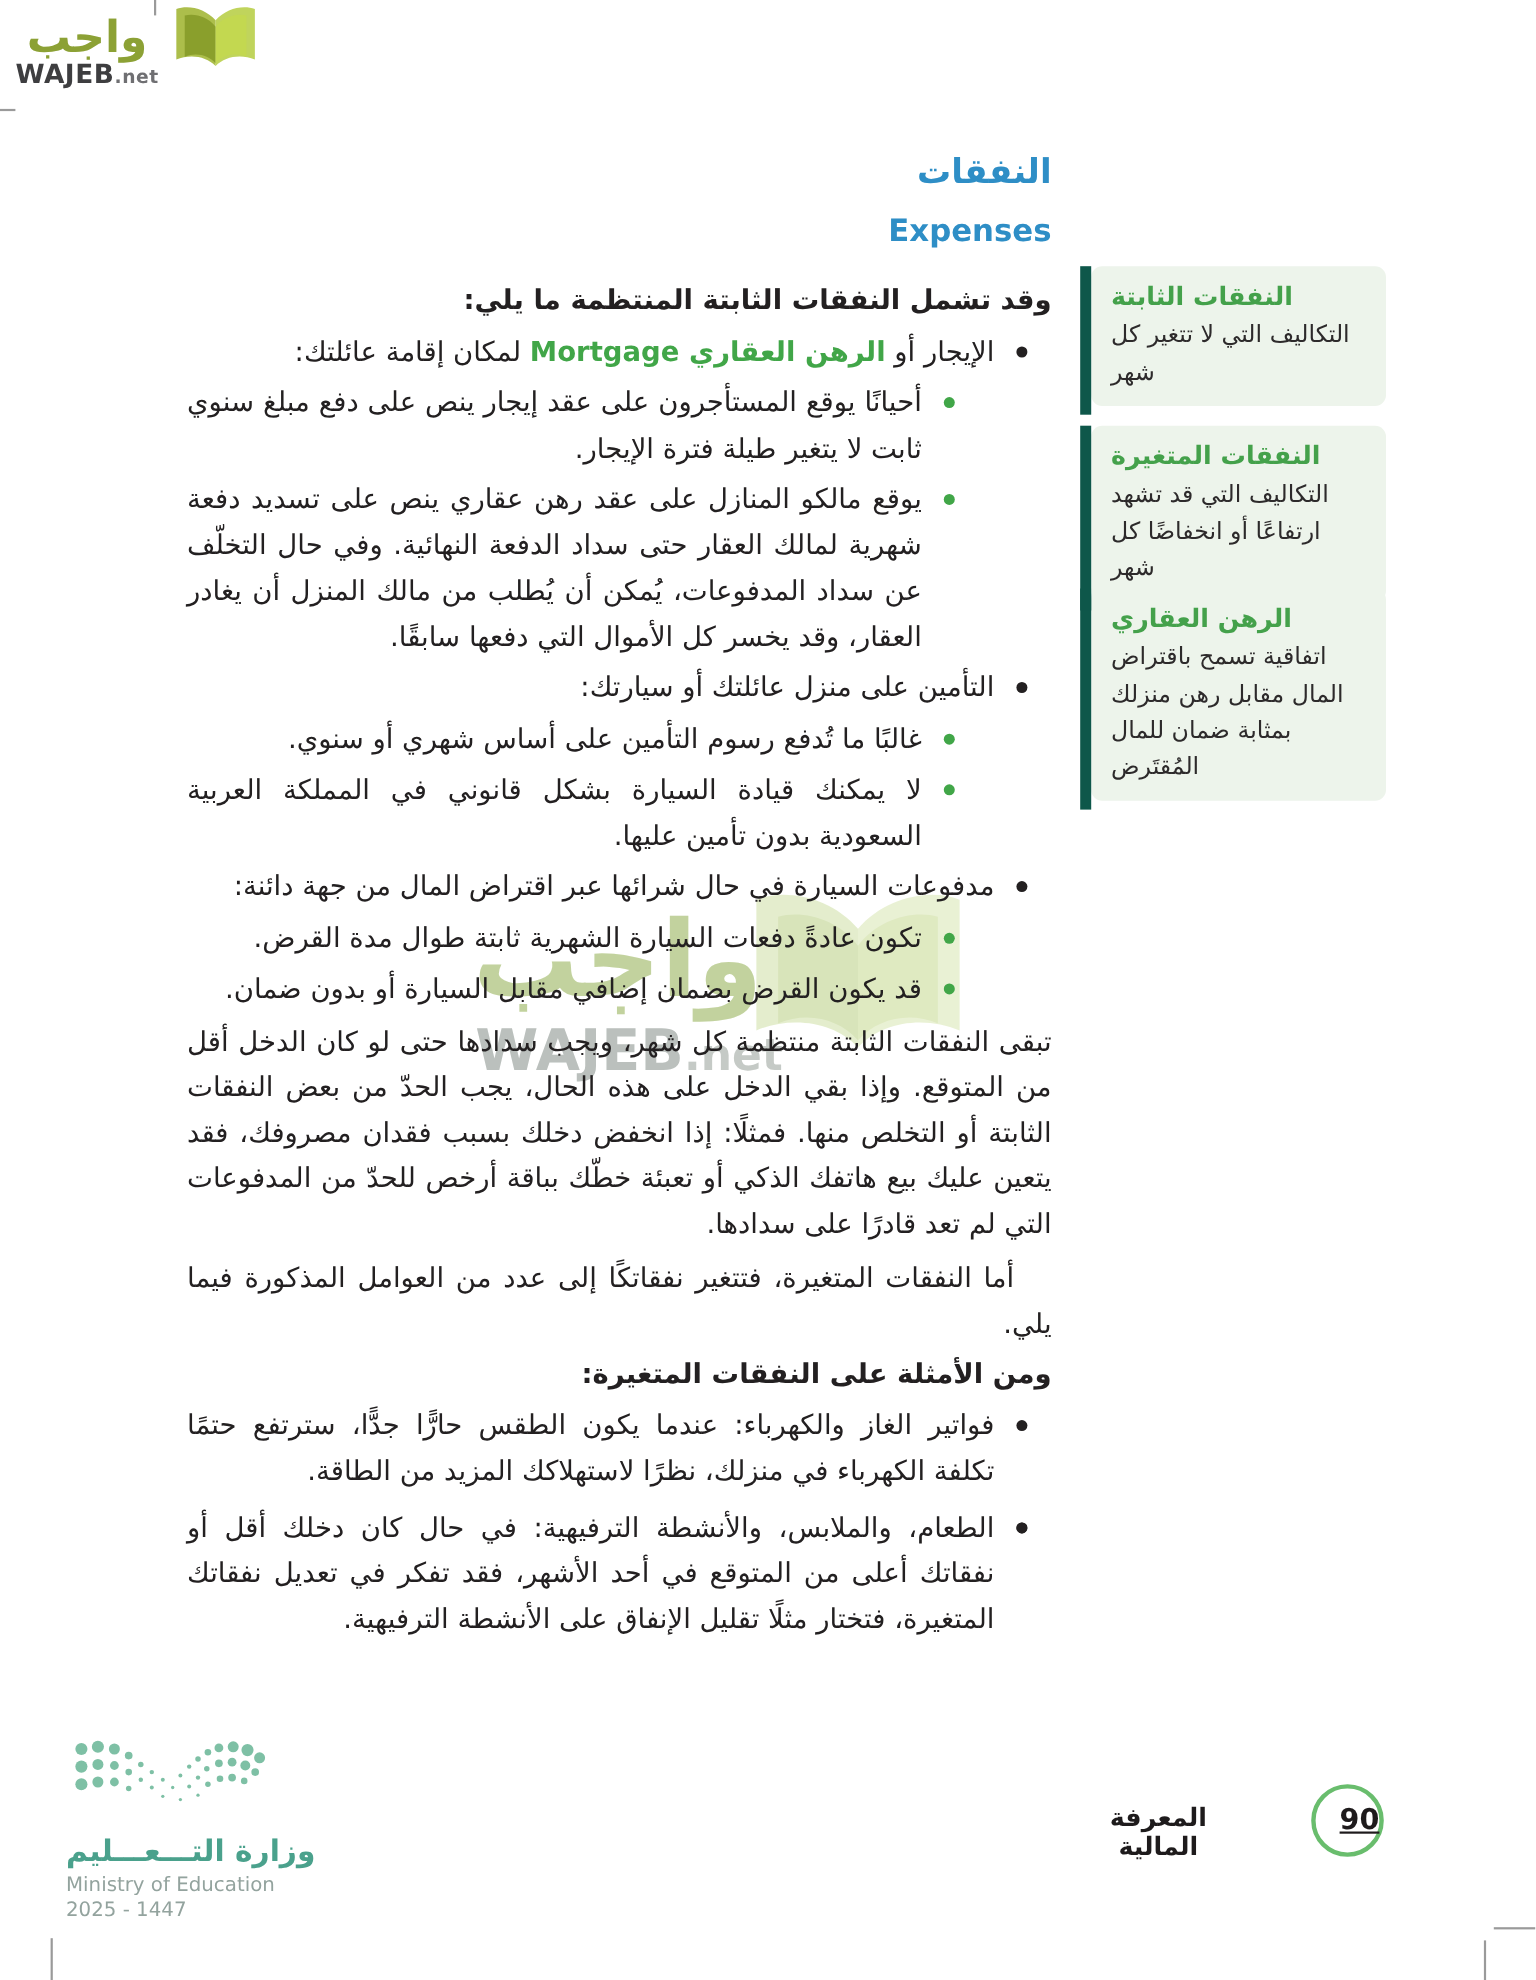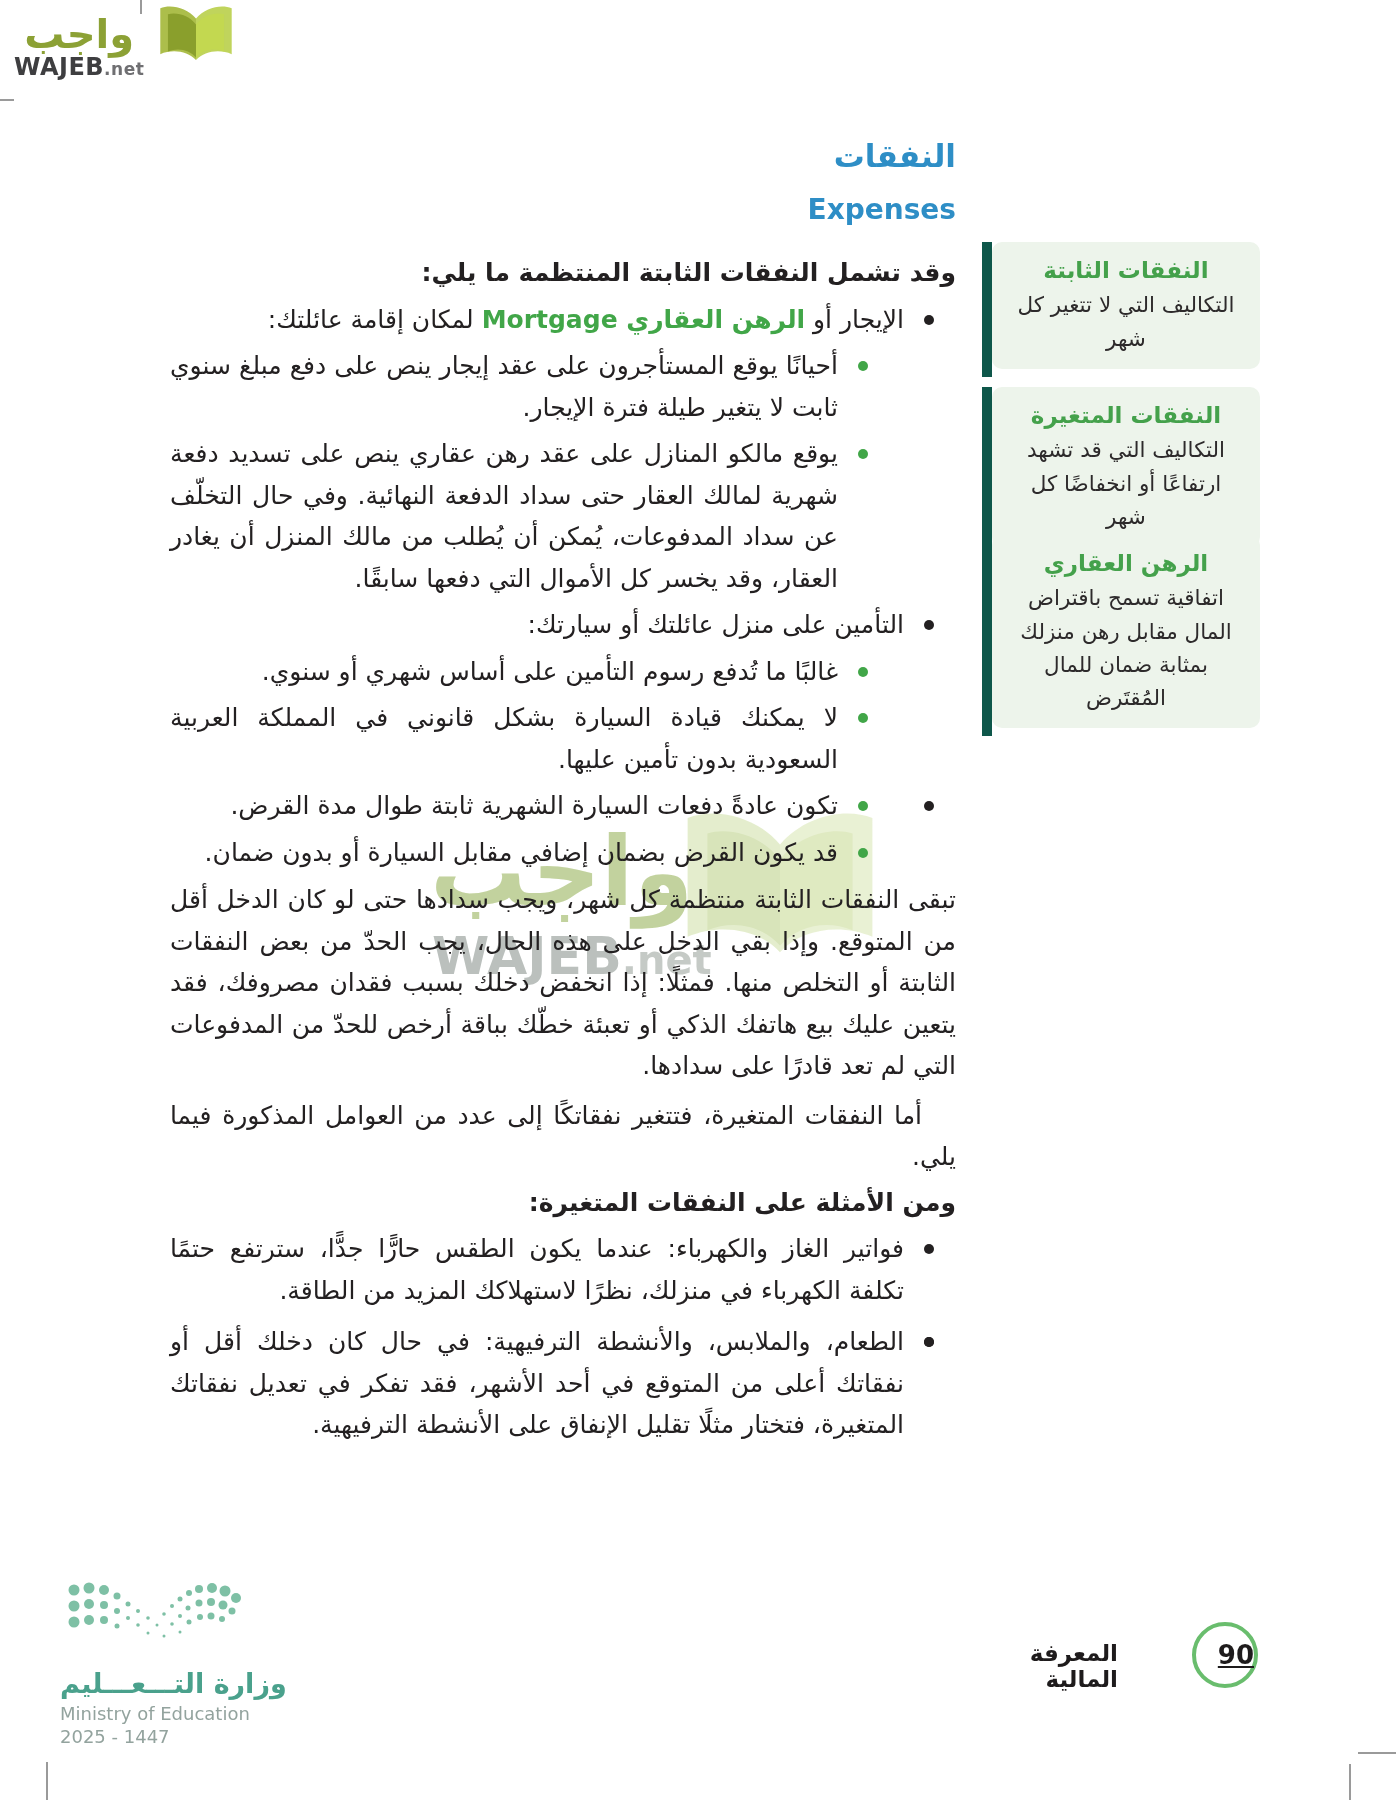--- a/index.html
+++ b/index.html
@@ -33,31 +33,31 @@
   .li2{position:relative;padding-right:118px;margin:0 0 5px;}
   .dot{position:absolute;top:16px;width:10px;height:10px;border-radius:50%;}
   .li1>.dot{right:22px;background:#232021;}
   .li2>.dot{right:88px;background:#41a648;}
   .mt6{margin-top:6px;}
   .ex{margin-bottom:10px;}
   
   .box{position:absolute;left:982px;width:278px;z-index:2;}
   .box .bar{position:absolute;left:0;top:0;width:10px;height:calc(100% + 8px);background:#0e574a;}
   .box .content{margin-left:10px;background:#edf4eb;border-radius:10px;padding:12px 18px 14px;
-                direction:rtl;text-align:center;}
+                direction:rtl;text-align:left;}
   .btitle{color:#44a14b;font-weight:bold;font-size:23px;line-height:1.4;margin:0 0 2px;}
   .bbody{font-size:21.5px;line-height:1.55;color:#2d2a2b;}
   
   .ministry{position:absolute;left:60px;top:1578px;width:250px;z-index:2;}
   .ministry-ar{font-size:27px;font-weight:bold;color:#4aa18c;margin-top:6px;direction:rtl;text-align:left;}
   .ministry-en{font-size:18px;color:#93a39e;margin-top:4px;}
   .ministry-years{font-size:18px;color:#93a39e;margin-top:2px;}
   
   .footer-section{position:absolute;left:988px;top:1640px;width:130px;z-index:2;
-                  font-size:23px;font-weight:bold;color:#1e1b1c;direction:rtl;text-align:right;}
+                  font-size:23px;font-weight:bold;color:#1e1b1c;direction:rtl;text-align:center;}
   .page-circle{position:absolute;left:1192px;top:1622px;width:58px;height:58px;border:4px solid #69bd6d;
                border-radius:50%;display:flex;align-items:center;justify-content:flex-end;z-index:2;
                font-size:26px;font-weight:bold;color:#1e1b1c;text-decoration:underline;}
 </style>
 </head>
 <body>
 
 <div class="page">
 
   <div class="crop" style="left:140px;top:0;width:2px;height:14px;"></div>
@@ -117,20 +117,21 @@
       <span class="dot"></span>
       <span>غالبًا ما تُدفع رسوم التأمين على أساس شهري أو سنوي.</span>
     </div>
     <div class="li2">
       <span class="dot"></span>
       <span>لا يمكنك قيادة السيارة بشكل قانوني في المملكة العربية السعودية بدون تأمين عليها.</span>
     </div>
 
     <div class="li1">
       <span class="dot"></span>
+      <span><span>مدفوعات السيارة في حال شرائها عبر اقتراض المال من جهة دائنة:</span></span>
     </div>
     <div class="li2">
       <span class="dot"></span>
       <span>تكون عادةً دفعات السيارة الشهرية ثابتة طوال مدة القرض.</span>
     </div>
     <div class="li2">
       <span class="dot"></span>
       <span>قد يكون القرض بضمان إضافي مقابل السيارة أو بدون ضمان.</span>
     </div>
 

